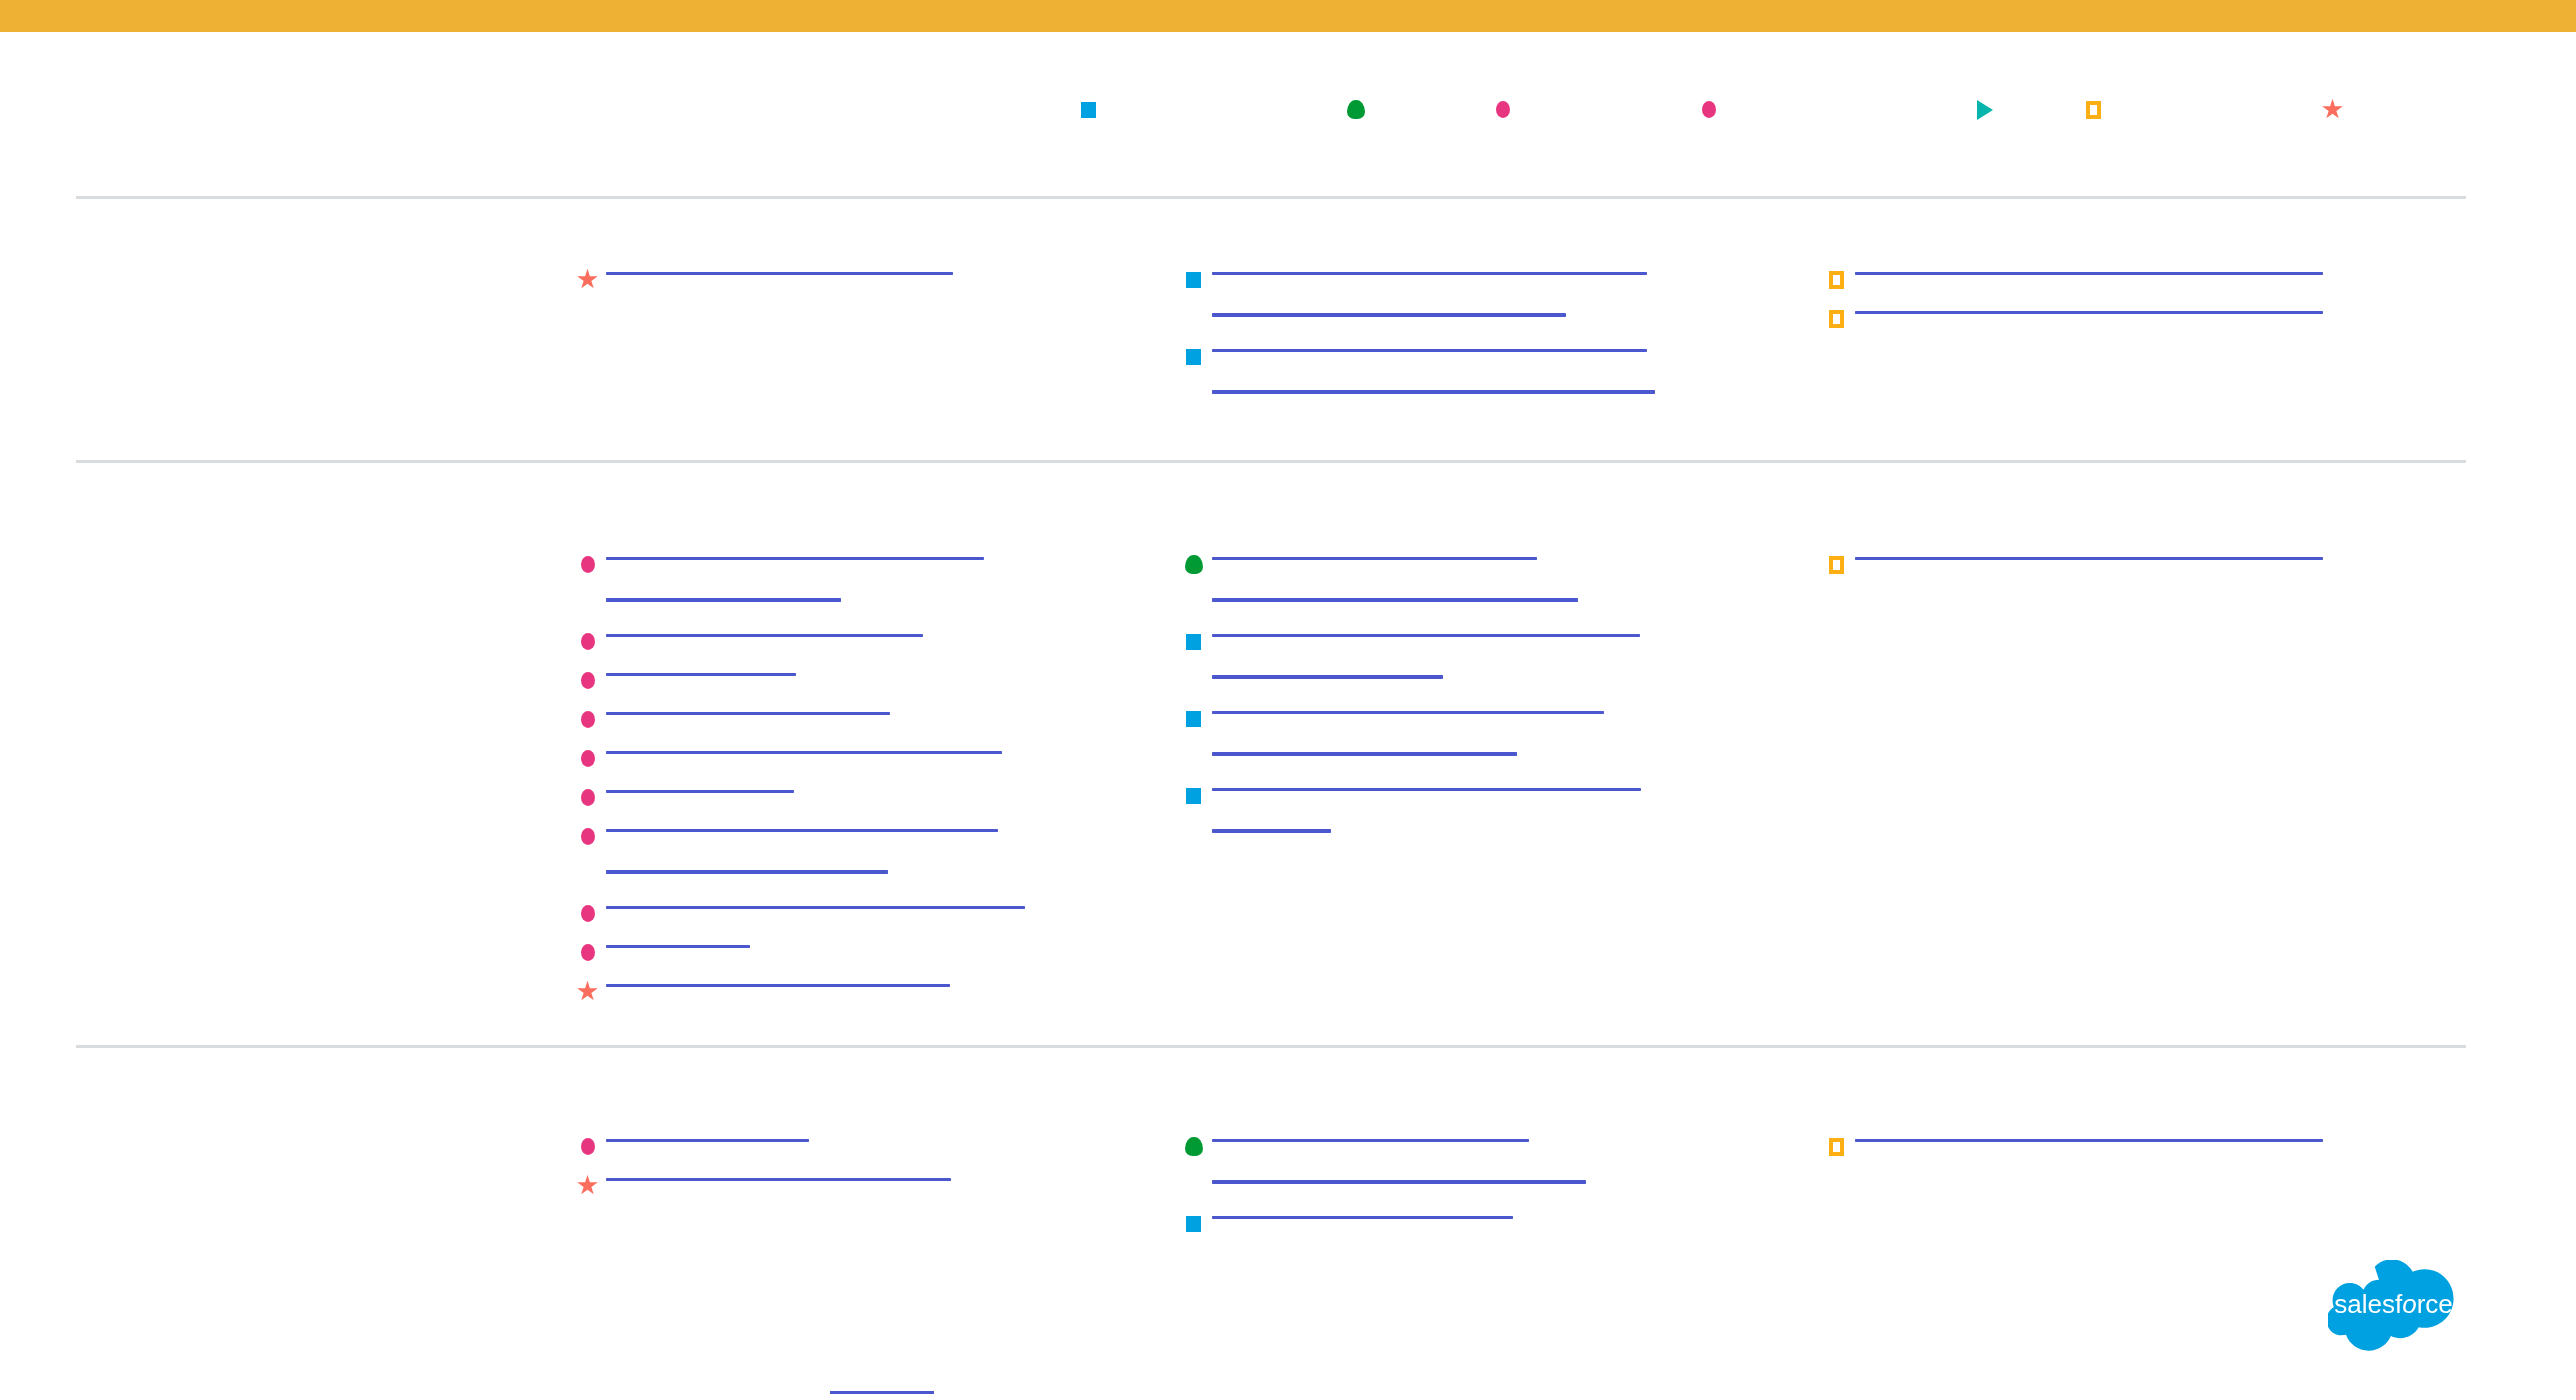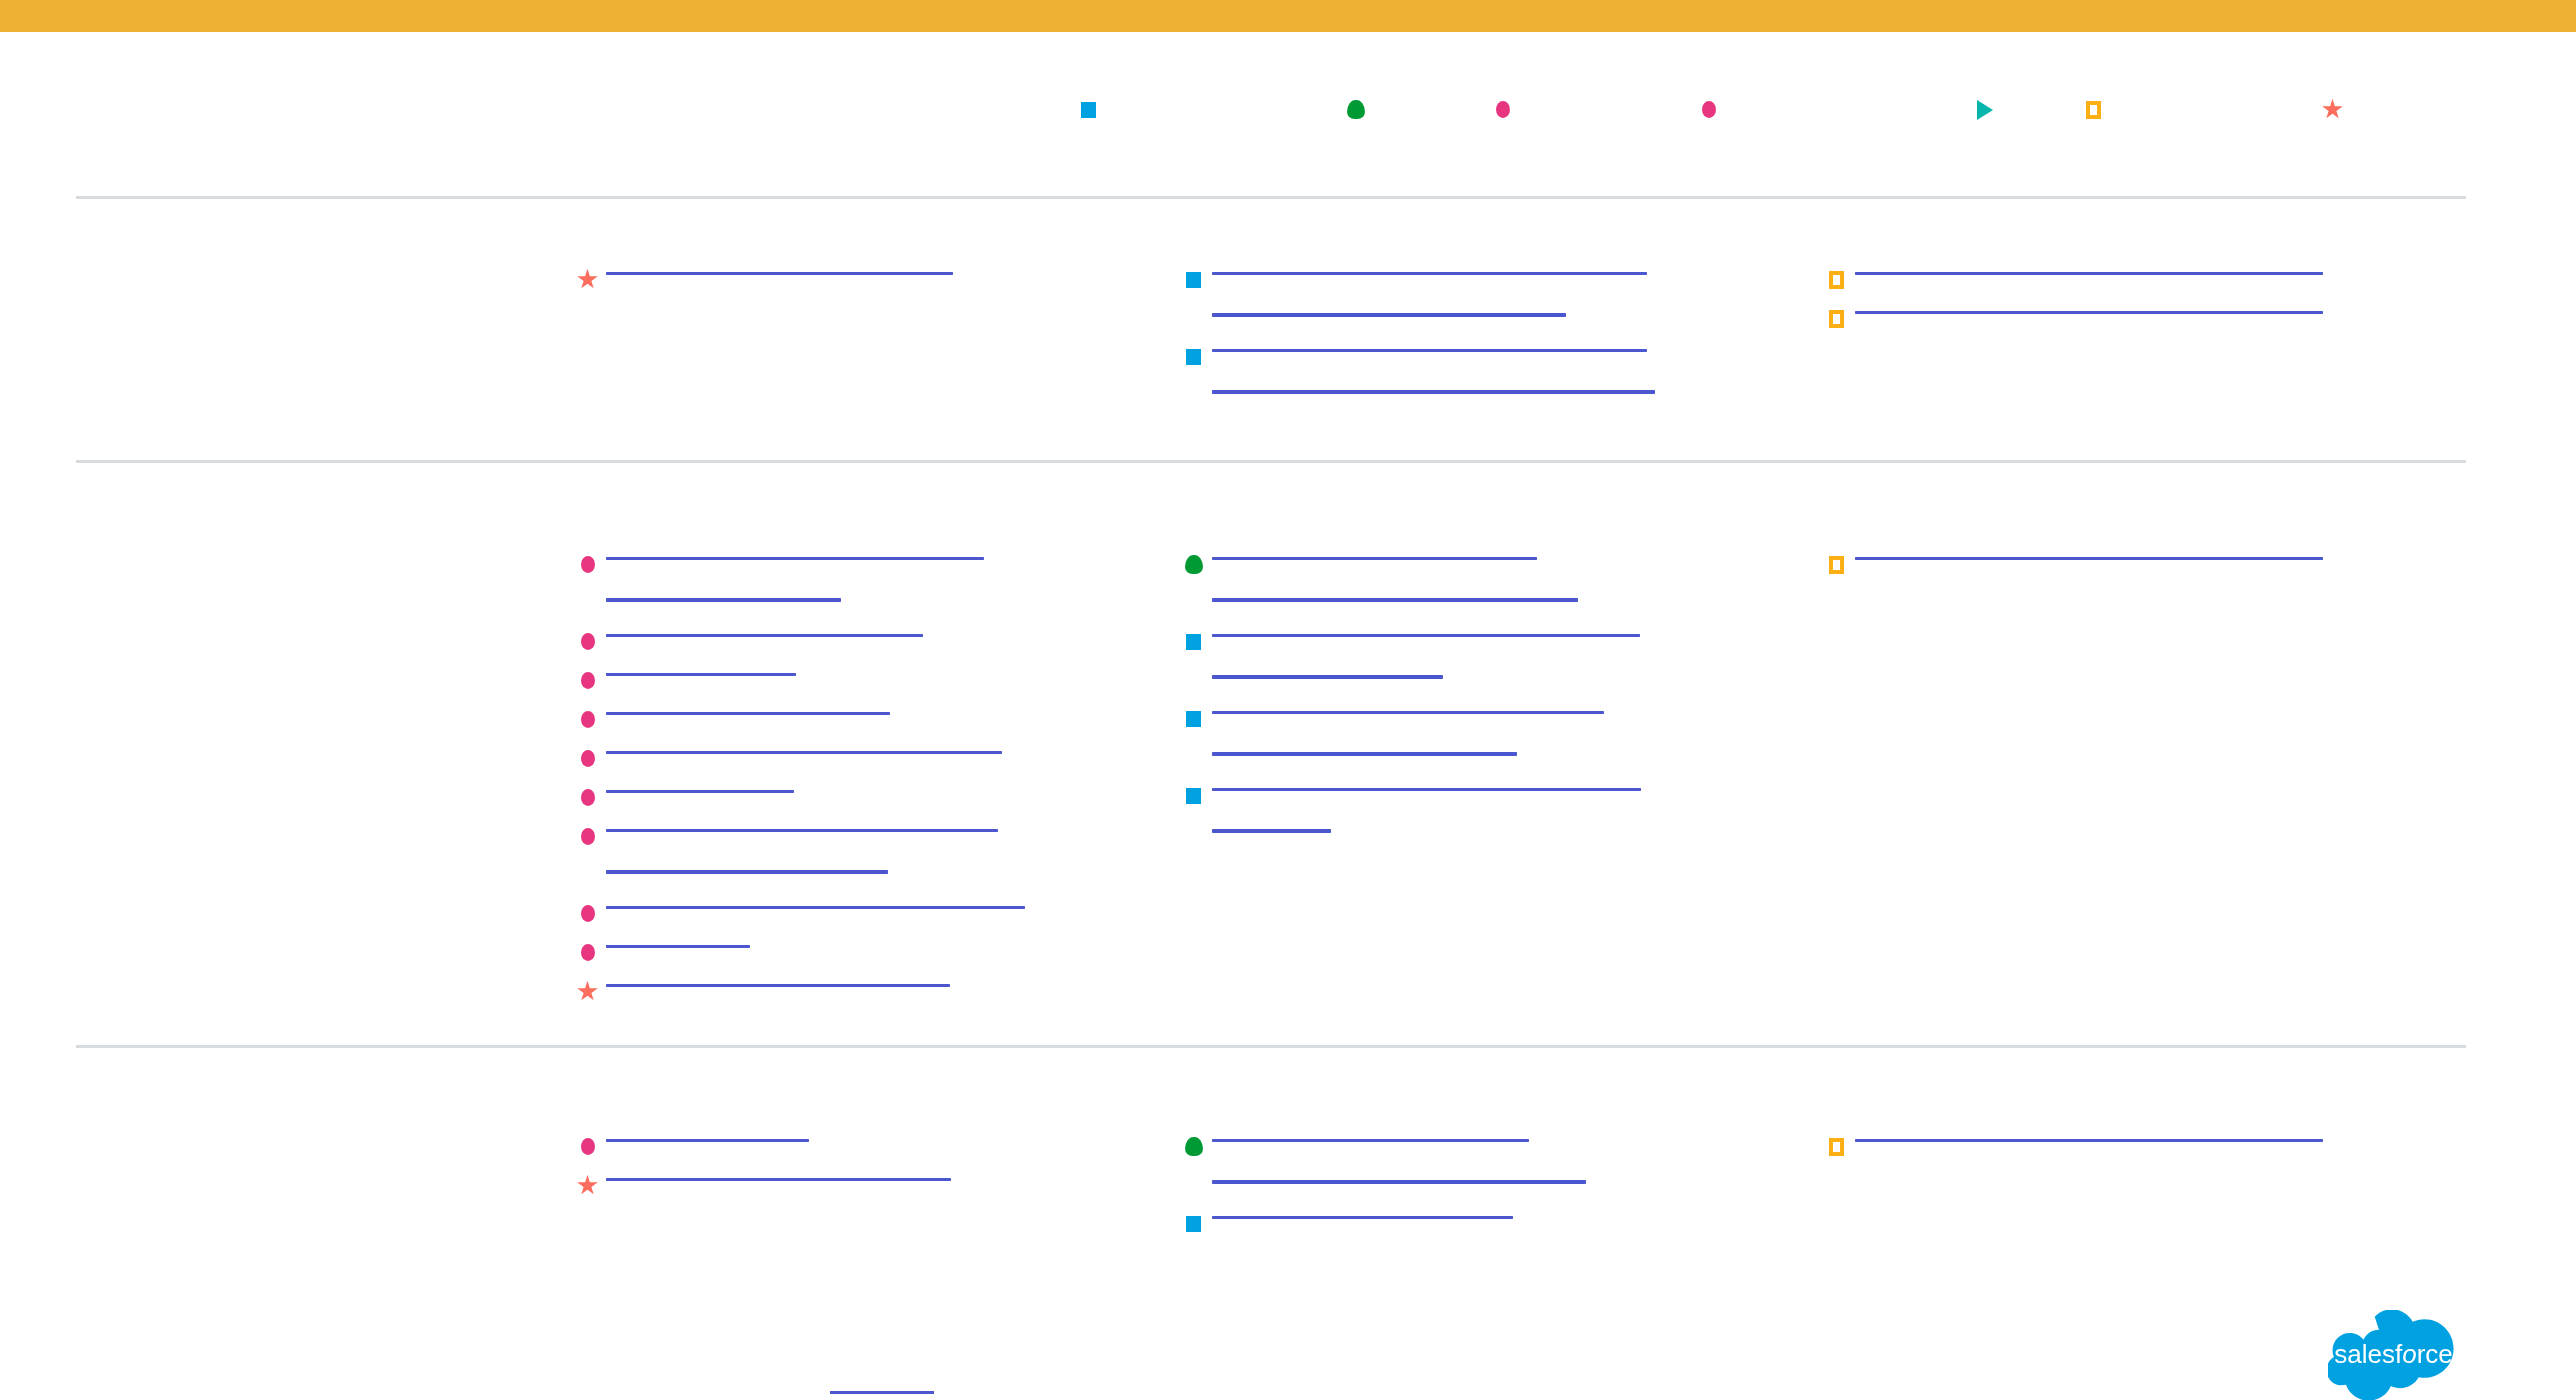--- a/index.html
+++ b/index.html
@@ -129,21 +129,21 @@
     width: 104px;
     height: 3.4px;
     background: #4B57CE;
     cursor: pointer;
   }
 
   
   .sf-logo {
     position: absolute;
     left: 2328px;
-    top: 1310px;
+    top: 1260px;
     width: 131px;
     height: 91px;
   }
 </style>
 </head>
 <body>
 
 <div class="page">
 
   <div class="topbar"></div>

